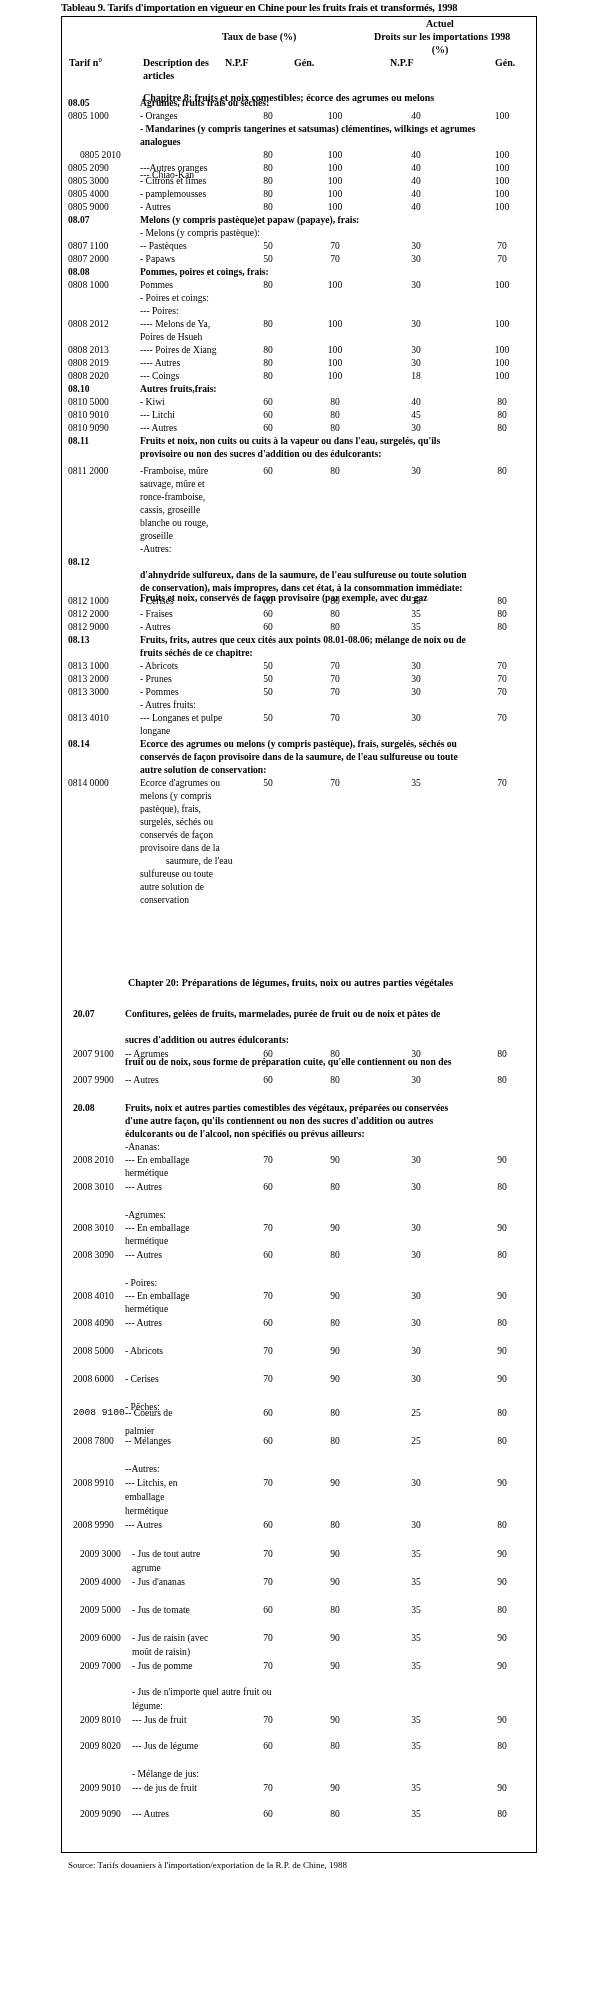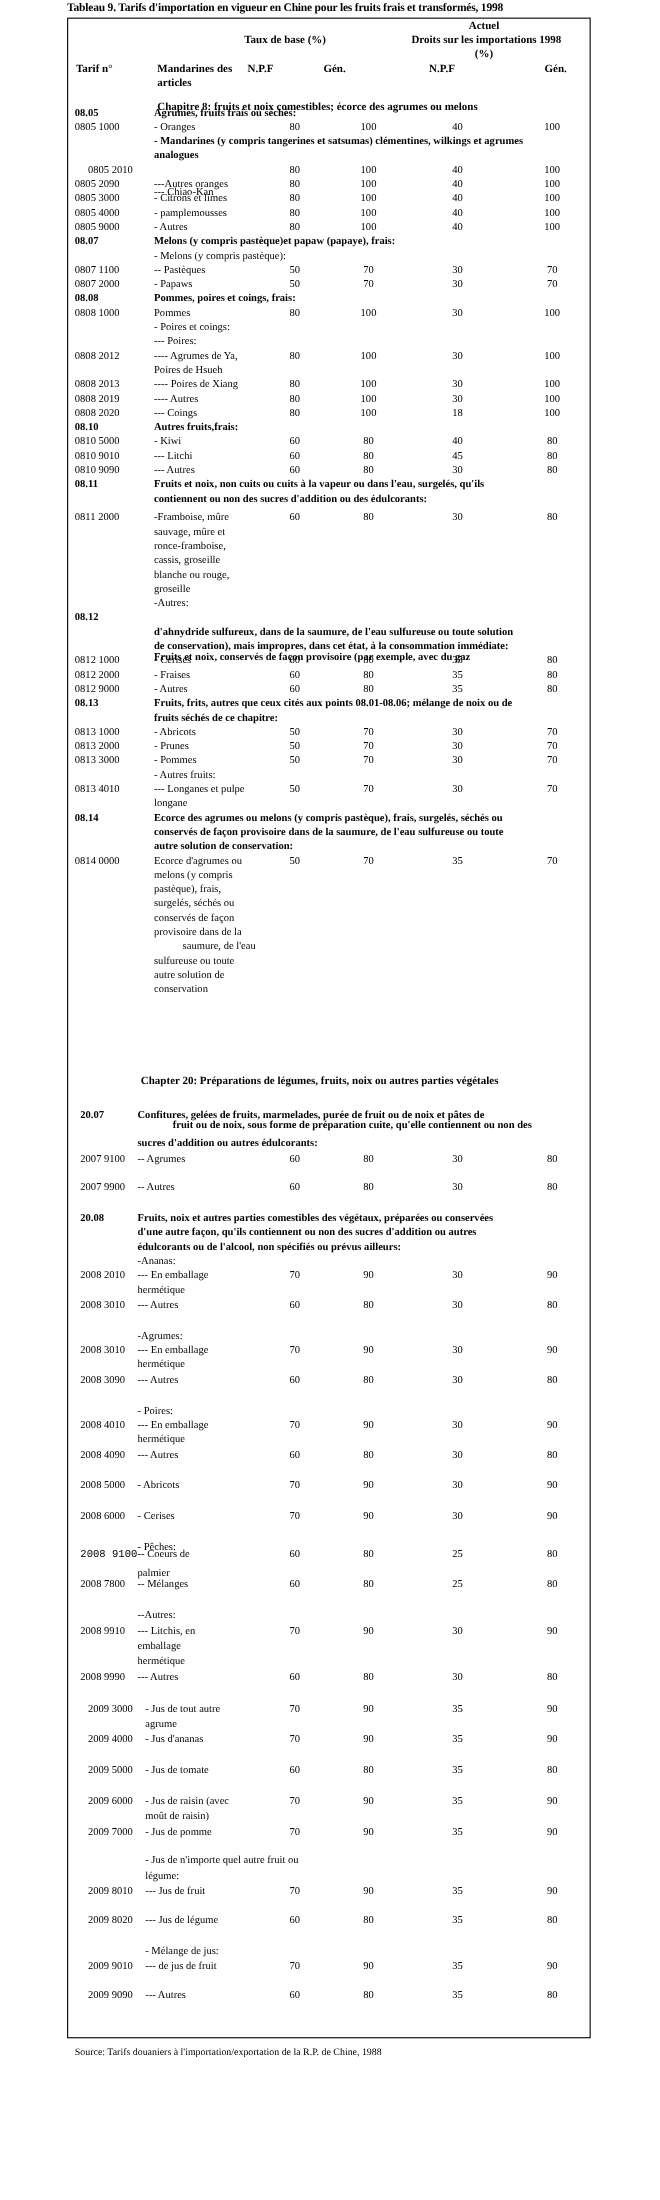--- a/index.html
+++ b/index.html
@@ -17,21 +17,21 @@
 <body>
 
 <div class="title">Tableau 9. Tarifs d'importation en vigueur en Chine pour les fruits frais et transformés, 1998</div>
 <div class="frame"></div>
 
 <div class="abs hdr c" style="left:410px;top:17px;width:60px;">Actuel</div>
 <div class="abs hdr" style="left:222px;top:30px;">Taux de base (%)</div>
 <div class="abs hdr" style="left:374px;top:30px;">Droits sur les importations 1998</div>
 <div class="abs hdr c" style="left:410px;top:43px;width:60px;">(%)</div>
 <div class="abs hdr" style="left:69px;top:56px;">Tarif n°</div>
-<div class="abs hdr" style="left:143px;top:56px;">Mandarines des</div>
+<div class="abs hdr" style="left:143px;top:56px;">Description des</div>
 <div class="abs hdr" style="left:143px;top:69px;">articles</div>
 <div class="abs hdr" style="left:225px;top:56px;">N.P.F</div>
 <div class="abs hdr" style="left:294px;top:56px;">Gén.</div>
 <div class="abs hdr" style="left:390px;top:56px;">N.P.F</div>
 <div class="abs hdr" style="left:495px;top:56px;">Gén.</div>
 
 <div class="abs b" style="left:143px;top:91px;font-size:10px;top:91px;">Chapitre 8: fruits et noix comestibles; écorce des agrumes ou melons</div>
 <div id="rows8">
     <div class="abs b" style="left: 68px; top: 96px;">08.05</div>
     <div class="abs b" style="left: 140px; top: 96px;">Agrumes, fruits frais ou séchés:</div>
@@ -92,21 +92,21 @@
     <div class="abs b" style="left: 140px; top: 265px;">Pommes, poires et coings, frais:</div>
     <div class="abs" style="left: 68px; top: 278px;">0808 1000</div>
     <div class="abs" style="left: 140px; top: 278px;">Pommes</div>
     <div class="abs c" style="left: 253px; width: 30px; top: 278px;">80</div>
     <div class="abs c" style="left: 320px; width: 30px; top: 278px;">100</div>
     <div class="abs c" style="left: 401px; width: 30px; top: 278px;">30</div>
     <div class="abs c" style="left: 487px; width: 30px; top: 278px;">100</div>
     <div class="abs" style="left: 140px; top: 291px;">- Poires et coings:</div>
     <div class="abs" style="left: 140px; top: 304px;">--- Poires:</div>
     <div class="abs" style="left: 68px; top: 317px;">0808 2012</div>
-    <div class="abs" style="left: 140px; top: 317px;">---- Agrumes de Ya,</div>
+    <div class="abs" style="left: 140px; top: 317px;">---- Melons de Ya,</div>
     <div class="abs c" style="left: 253px; width: 30px; top: 317px;">80</div>
     <div class="abs c" style="left: 320px; width: 30px; top: 317px;">100</div>
     <div class="abs c" style="left: 401px; width: 30px; top: 317px;">30</div>
     <div class="abs c" style="left: 487px; width: 30px; top: 317px;">100</div>
     <div class="abs" style="left: 140px; top: 330px;">Poires de Hsueh</div>
     <div class="abs" style="left: 68px; top: 343px;">0808 2013</div>
     <div class="abs" style="left: 140px; top: 343px;">---- Poires de Xiang</div>
     <div class="abs c" style="left: 253px; width: 30px; top: 343px;">80</div>
     <div class="abs c" style="left: 320px; width: 30px; top: 343px;">100</div>
     <div class="abs c" style="left: 401px; width: 30px; top: 343px;">30</div>
@@ -138,21 +138,21 @@
     <div class="abs c" style="left: 401px; width: 30px; top: 408px;">45</div>
     <div class="abs c" style="left: 487px; width: 30px; top: 408px;">80</div>
     <div class="abs" style="left: 68px; top: 421px;">0810 9090</div>
     <div class="abs" style="left: 140px; top: 421px;">--- Autres</div>
     <div class="abs c" style="left: 253px; width: 30px; top: 421px;">60</div>
     <div class="abs c" style="left: 320px; width: 30px; top: 421px;">80</div>
     <div class="abs c" style="left: 401px; width: 30px; top: 421px;">30</div>
     <div class="abs c" style="left: 487px; width: 30px; top: 421px;">80</div>
     <div class="abs b" style="left: 68px; top: 434px;">08.11</div>
     <div class="abs b" style="left: 140px; top: 434px;">Fruits et noix, non cuits ou cuits à la vapeur ou dans l'eau, surgelés, qu'ils</div>
-    <div class="abs b" style="left: 140px; top: 447px;">contiennent ou non des sucres d'addition ou des édulcorants:</div>
+    <div class="abs b" style="left: 140px; top: 447px;">provisoire ou non des sucres d'addition ou des édulcorants:</div>
     <div class="abs" style="left: 68px; top: 464px;">0811 2000</div>
     <div class="abs" style="left: 140px; top: 464px;">-Framboise, mûre</div>
     <div class="abs c" style="left: 253px; width: 30px; top: 464px;">60</div>
     <div class="abs c" style="left: 320px; width: 30px; top: 464px;">80</div>
     <div class="abs c" style="left: 401px; width: 30px; top: 464px;">30</div>
     <div class="abs c" style="left: 487px; width: 30px; top: 464px;">80</div>
     <div class="abs" style="left: 140px; top: 477px;">sauvage, mûre et</div>
     <div class="abs" style="left: 140px; top: 490px;">ronce-framboise,</div>
     <div class="abs" style="left: 140px; top: 503px;">cassis, groseille</div>
     <div class="abs" style="left: 140px; top: 516px;">blanche ou rouge,</div>
@@ -227,21 +227,21 @@
     <div class="abs" style="left: 140px; top: 854px; margin-left: 26px;">saumure, de l'eau</div>
     <div class="abs" style="left: 140px; top: 867px;">sulfureuse ou toute</div>
     <div class="abs" style="left: 140px; top: 880px;">autre solution de</div>
     <div class="abs" style="left: 140px; top: 893px;">conservation</div>
   </div>
 
 <div class="abs b" style="left:128px;top:976px;font-size:10px;">Chapter 20: Préparations de légumes, fruits, noix ou autres parties végétales</div>
 <div id="rows20">
     <div class="abs b" style="left: 73px; top: 1007px;">20.07</div>
     <div class="abs b" style="left: 125px; top: 1007px;">Confitures, gelées de fruits, marmelades, purée de fruit ou de noix et pâtes de</div>
-    <div class="abs b" style="left: 125px; top: 1016px; margin-left: 32px;">fruit ou de  noix, sous forme de préparation cuite, qu'elle contiennent ou non des</div>
+    <div class="abs b" style="left: 125px; top: 1055px;">fruit ou de  noix, sous forme de préparation cuite, qu'elle contiennent ou non des</div>
     <div class="abs b" style="left: 125px; top: 1033px;">sucres d'addition  ou autres édulcorants:</div>
     <div class="abs" style="left: 73px; top: 1047px;">2007 9100</div>
     <div class="abs" style="left: 125px; top: 1047px;">-- Agrumes</div>
     <div class="abs c" style="left: 253px; width: 30px; top: 1047px;">60</div>
     <div class="abs c" style="left: 320px; width: 30px; top: 1047px;">80</div>
     <div class="abs c" style="left: 401px; width: 30px; top: 1047px;">30</div>
     <div class="abs c" style="left: 487px; width: 30px; top: 1047px;">80</div>
     <div class="abs" style="left: 73px; top: 1073px;">2007 9900</div>
     <div class="abs" style="left: 125px; top: 1073px;">-- Autres</div>
     <div class="abs c" style="left: 253px; width: 30px; top: 1073px;">60</div>

